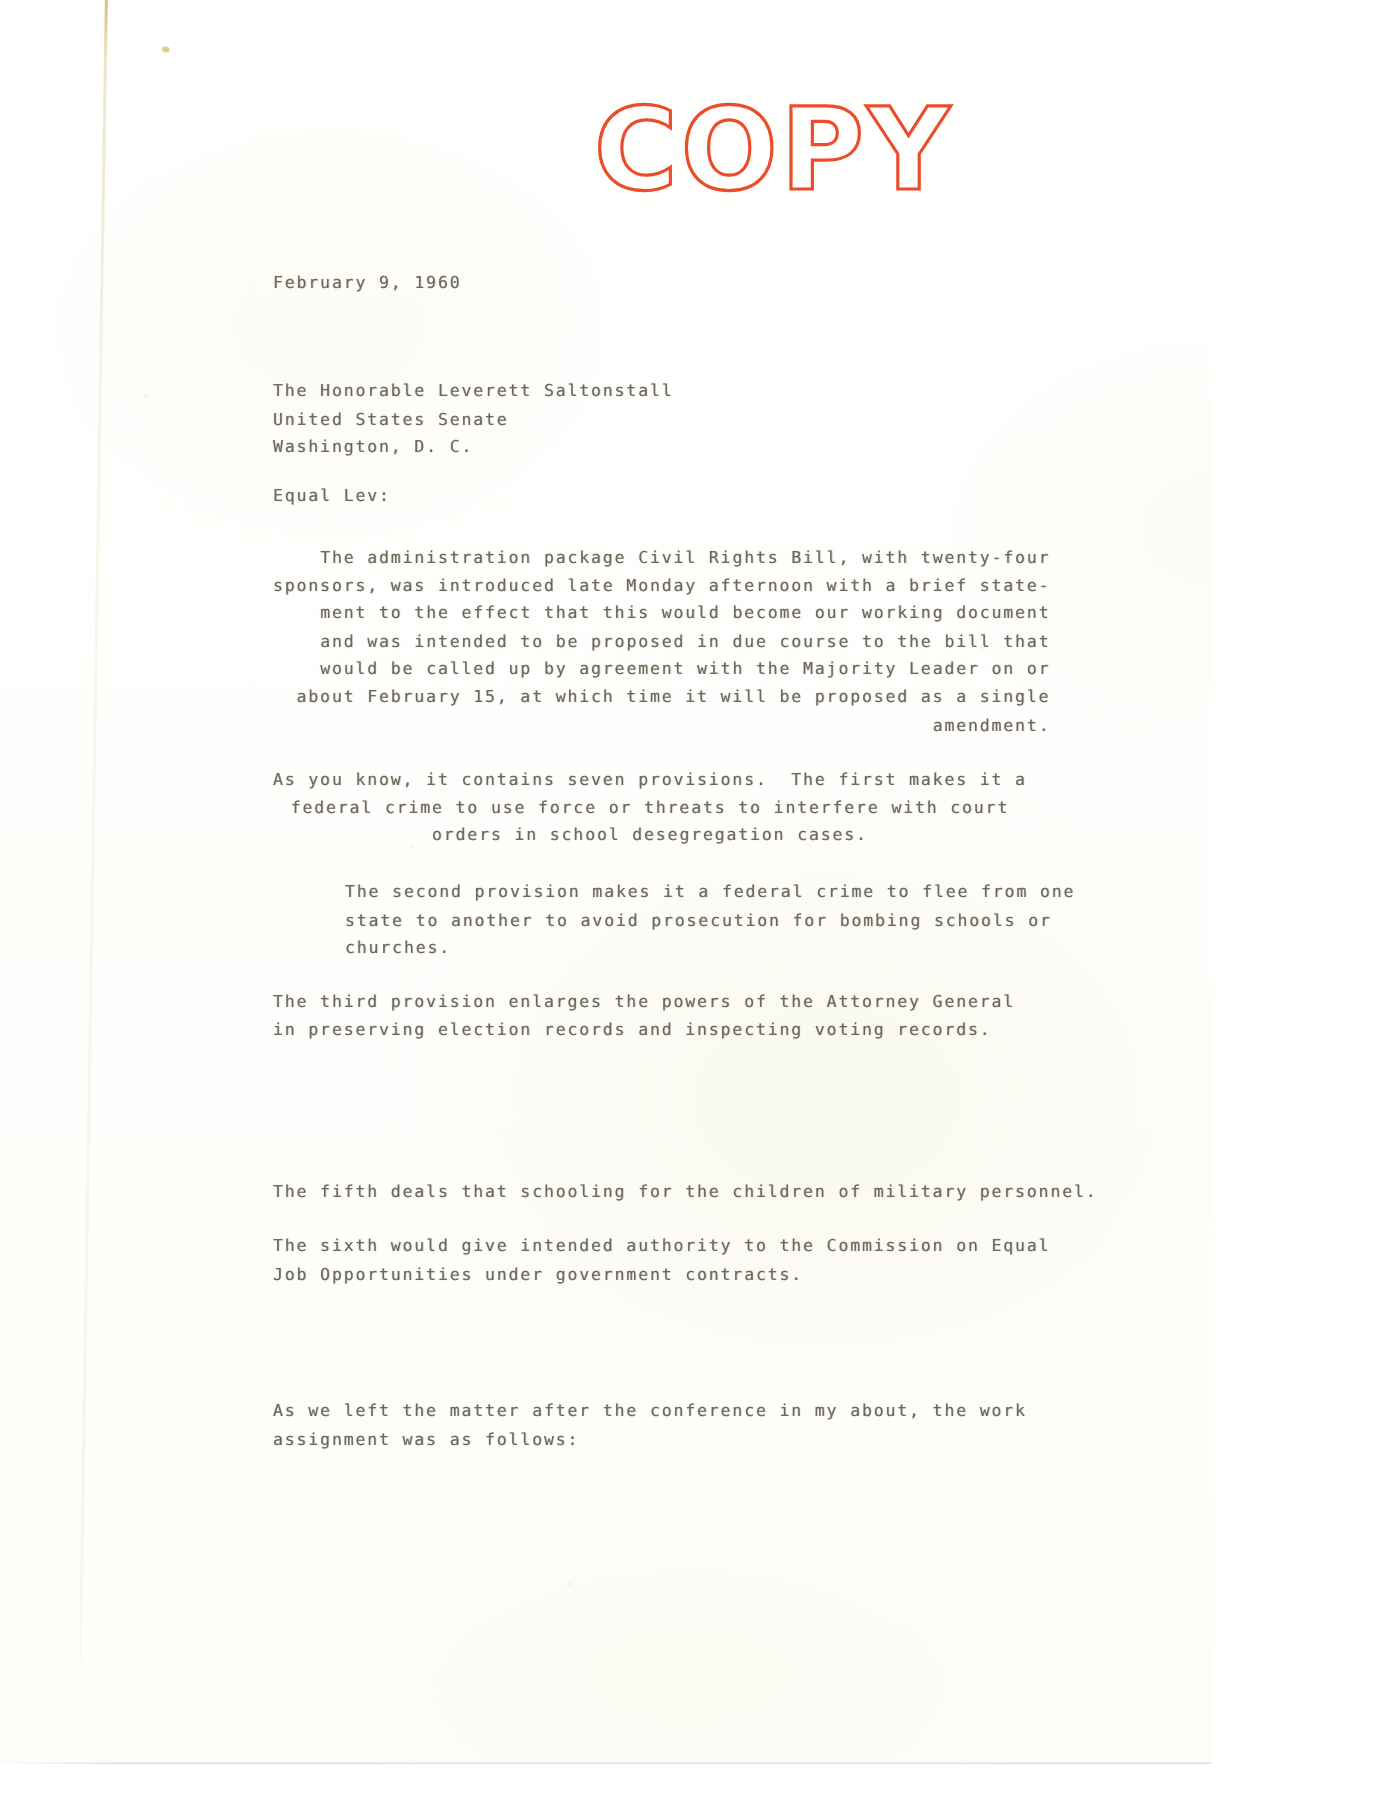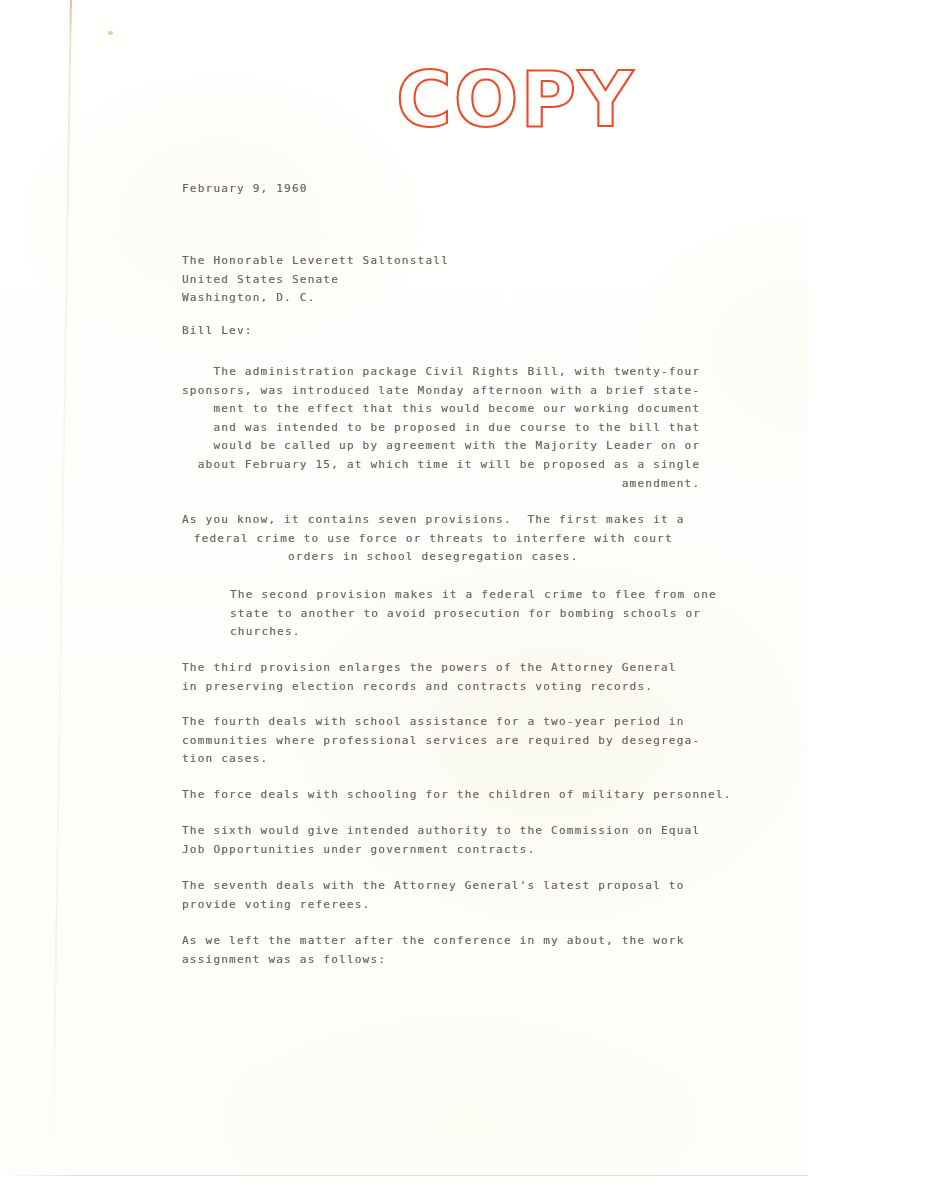--- a/index.html
+++ b/index.html
@@ -170,49 +170,44 @@
   <div id="grain"></div>
 
   <div id="copy-stamp">COPY</div>
 
   <div class="typed" id="date-line">February 9, 1960</div>
 
   <div class="typed" id="address-block">The Honorable Leverett Saltonstall
 United States Senate
 Washington, D. C.</div>
 
-  <div class="typed" id="salutation">Bill Lev:</div>
+  <div class="typed" id="salutation">Equal Lev:</div>
 
   <div class="typed" id="para-1">The administration package Civil Rights Bill, with twenty-four
 sponsors, was introduced late Monday afternoon with a brief state-
 ment to the effect that this would become our working document
 and was intended to be proposed in due course to the bill that
 would be called up by agreement with the Majority Leader on or
 about February 15, at which time it will be proposed as a single
 amendment.</div>
 
   <div class="typed" id="para-2">As you know, it contains seven provisions.  The first makes it a
 federal crime to use force or threats to interfere with court
 orders in school desegregation cases.</div>
 
   <div class="typed" id="para-3">The second provision makes it a federal crime to flee from one
 state to another to avoid prosecution for bombing schools or
 churches.</div>
 
   <div class="typed" id="para-4">The third provision enlarges the powers of the Attorney General
-in preserving election records and contracts voting records.</div>
-
-  <div class="typed" id="para-5">The fourth deals with school assistance for a two-year period in
-communities where professional services are required by desegrega-
-tion cases.</div>
-
-  <div class="typed" id="para-6">The force deals with schooling for the children of military personnel.</div>
+in preserving election records and inspecting voting records.</div>
+
+
+  <div class="typed" id="para-6">The fifth deals that schooling for the children of military personnel.</div>
 
   <div class="typed" id="para-7">The sixth would give intended authority to the Commission on Equal
 Job Opportunities under government contracts.</div>
 
-  <div class="typed" id="para-8">The seventh deals with the Attorney General's latest proposal to
-provide voting referees.</div>
 
   <div class="typed" id="para-9">As we left the matter after the conference in my about, the work
 assignment was as follows:</div>
 
 </div>
 
 </body></html>

